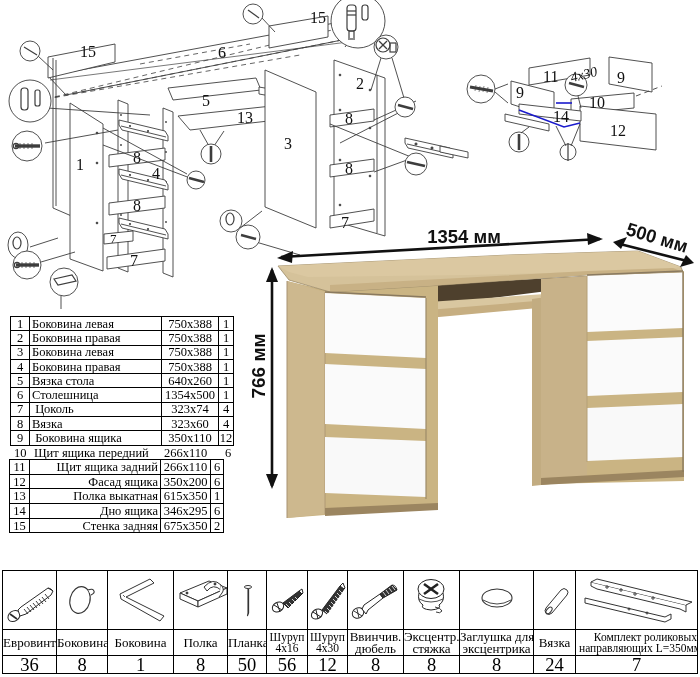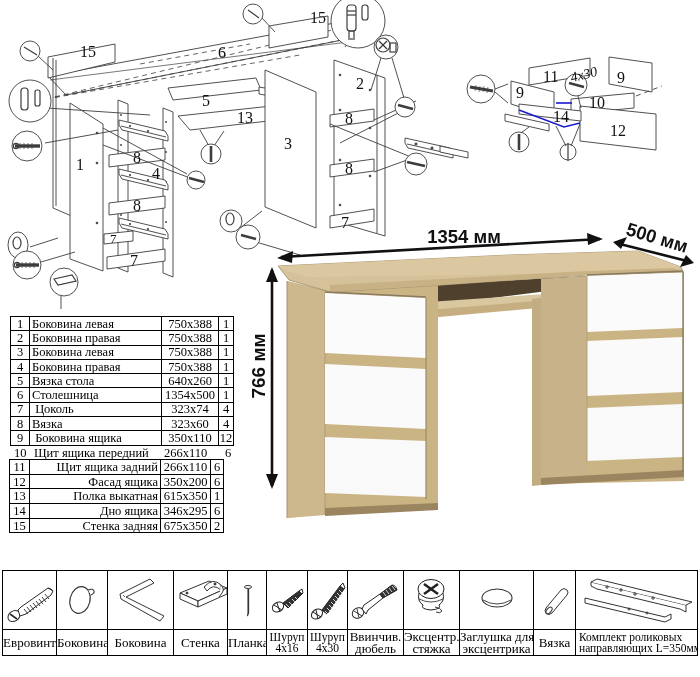--- a/index.html
+++ b/index.html
@@ -613,27 +613,41 @@
                     <circle cx="70" cy="40" r="1"></circle>
 </g>
                 </g>
               </svg>
             </td>
       </tr>
       <tr>
         <td class="nm">Евровинт</td>
         <td class="nm">Боковина</td>
         <td class="nm">Боковина</td>
-        <td class="nm">Стенка</td>
+        <td class="nm">Полка</td>
         <td class="nm">Планка</td>
         <td class="nm sm">Шуруп<br>4х16</td>
         <td class="nm sm">Шуруп<br>4х30</td>
         <td class="nm">Ввинчив.<br>дюбель</td>
         <td class="nm">Эксцентр.<br>стяжка</td>
         <td class="nm">Заглушка для<br>эксцентрика</td>
         <td class="nm">Вязка</td>
-        <td class="nm sm" style="text-align:left;padding-left:3px">Комплект роликовых<br>направляющих L=350мм</td>
+        <td class="nm sm" style="text-align:right;padding-left:3px">Комплект роликовых<br>направляющих L=350мм</td>
+      </tr>
+      <tr>
+        <td class="ct">36</td>
+            <td class="ct">8</td>
+            <td class="ct">1</td>
+            <td class="ct">8</td>
+        <td class="ct">50</td>
+            <td class="ct">56</td>
+            <td class="ct">12</td>
+            <td class="ct">8</td>
+        <td class="ct">8</td>
+            <td class="ct">8</td>
+            <td class="ct">24</td>
+            <td class="ct">7</td>
       </tr>
     </tbody>
       </table>
   </div>
 
 </div>
 
 </body></html>

